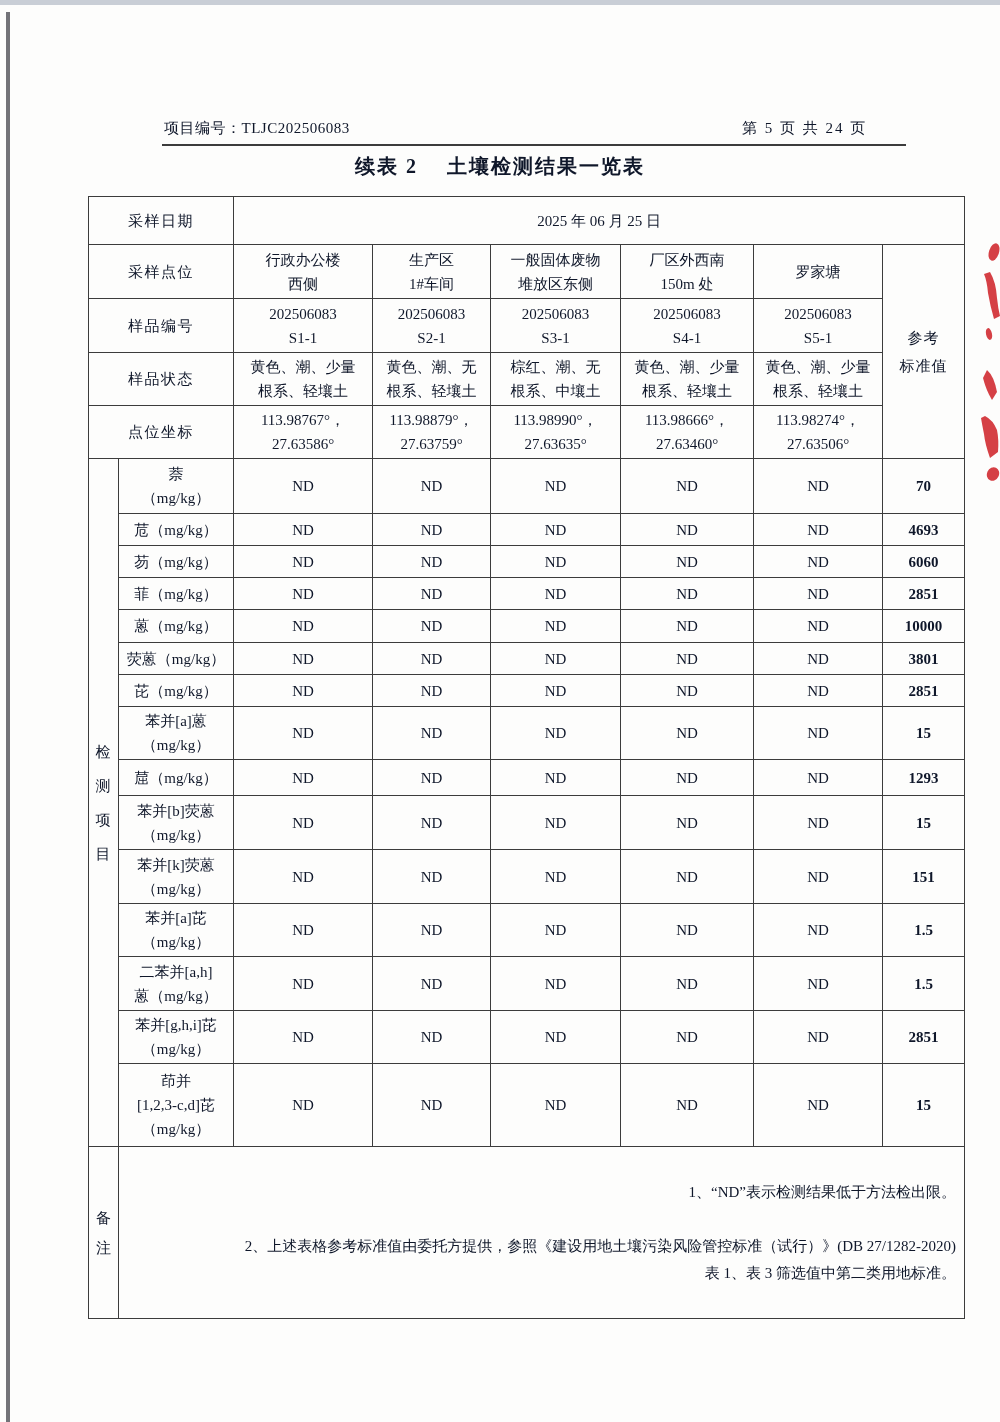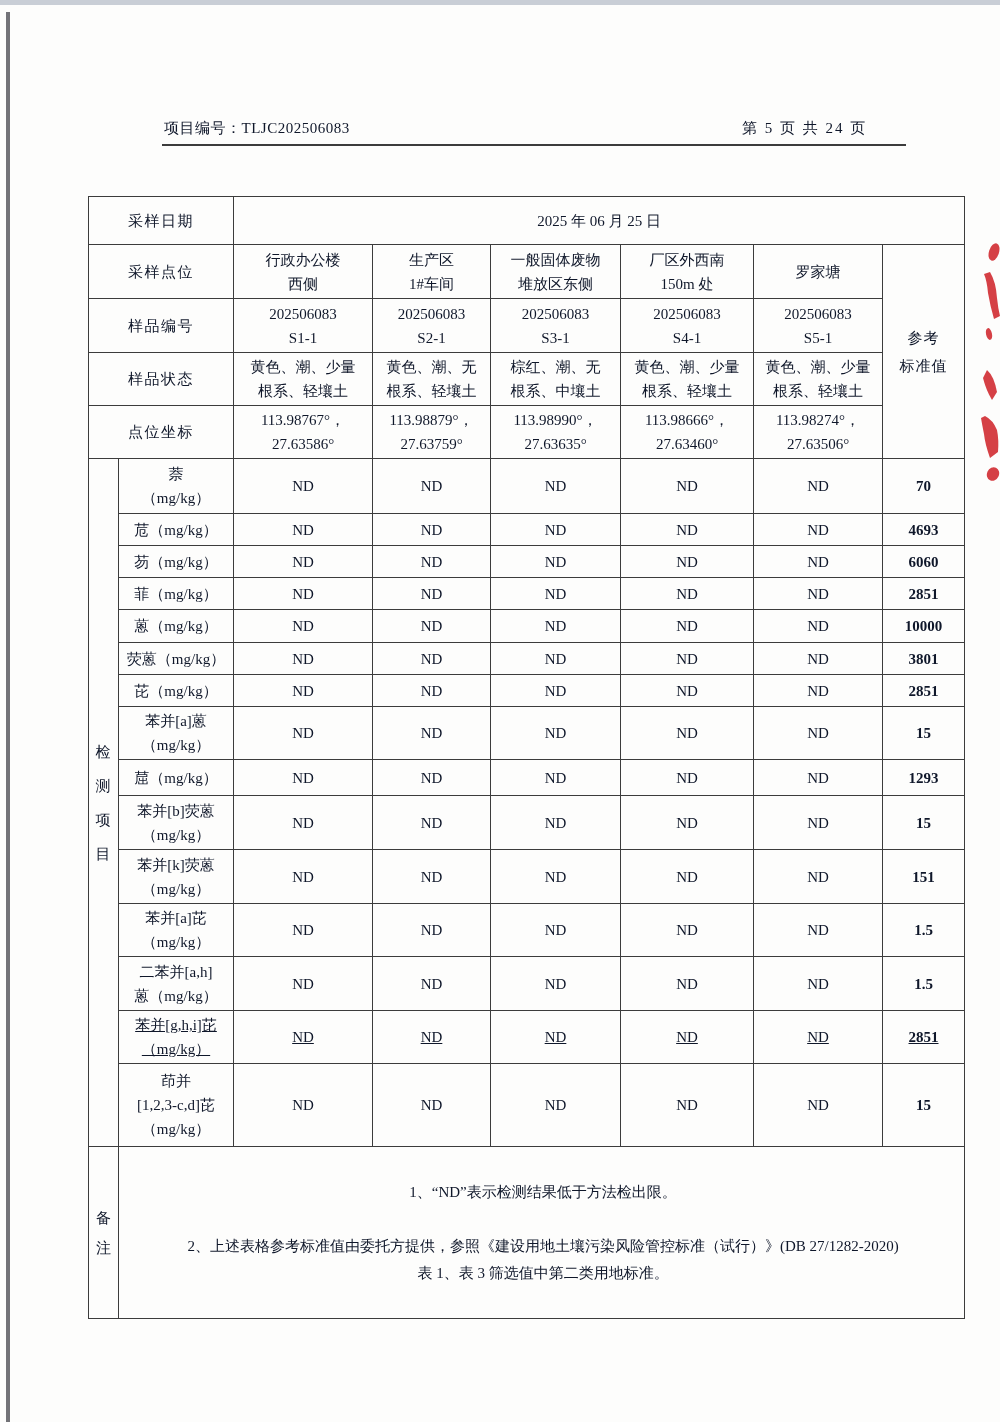--- a/index.html
+++ b/index.html
@@ -17,38 +17,39 @@
          font-size:20px;font-weight:bold;letter-spacing:2px;}
   table{position:absolute;left:88px;top:196px;width:876px;
         border-collapse:collapse;table-layout:fixed;}
   td{border:1px solid #3c3c3c;text-align:center;vertical-align:middle;
      font-size:15px;line-height:24px;white-space:pre-line;padding:1px 2px;
      overflow:hidden;}
   .lbl{letter-spacing:1.5px;}
   .ref-head{line-height:28px;letter-spacing:1px;}
   .group-label{line-height:34px;letter-spacing:1px;}
   .refval{font-weight:bold;}
-  .remark-cell{text-align:center;padding:5px 8px 4px 11px;line-height:27px;vertical-align:top;}
+  .remark-cell{text-align:right;padding:5px 8px 4px 11px;line-height:27px;vertical-align:top;}
   .h33{height:48px;} .h53{height:53px;} .h54{height:54px;} .h87{height:87px;}
   .footer{position:absolute;left:88px;top:1218px;width:876px;text-align:center;
           font-size:15px;letter-spacing:2px;}
   .stamp{position:absolute;left:978px;top:238px;}
 </style>
 </head>
 <body>
 
 <div class="page">
 
   <div class="edge-top"></div>
   <div class="edge-left"></div>
 
   <div class="hdr-left">项目编号：TLJC202506083</div>
   <div class="hdr-right">第 5 页 共 24 页</div>
   <div class="hdr-rule"></div>
 
+  <div class="title">续表 2　  土壤检测结果一览表</div>
 
   <table>
     <colgroup>
       <col style="width:30px">
         <col style="width:115px">
       <col style="width:139px">
         <col style="width:118px">
         <col style="width:130px">
       <col style="width:133px">
         <col style="width:129px">
@@ -235,21 +236,21 @@
         <tr style="height: 54px;">
           <td>二苯并[a,h]
 蒽（mg/kg）</td>
           <td>ND</td>
           <td>ND</td>
           <td>ND</td>
           <td>ND</td>
           <td>ND</td>
           <td class="refval">1.5</td>
         </tr>
-        <tr style="height: 53px; text-decoration: underline;">
+        <tr style="height: 53px;">
           <td>苯并[g,h,i]芘
 （mg/kg）</td>
           <td>ND</td>
           <td>ND</td>
           <td>ND</td>
           <td>ND</td>
           <td>ND</td>
           <td class="refval">2851</td>
         </tr>
         <tr style="height: 83px;">

